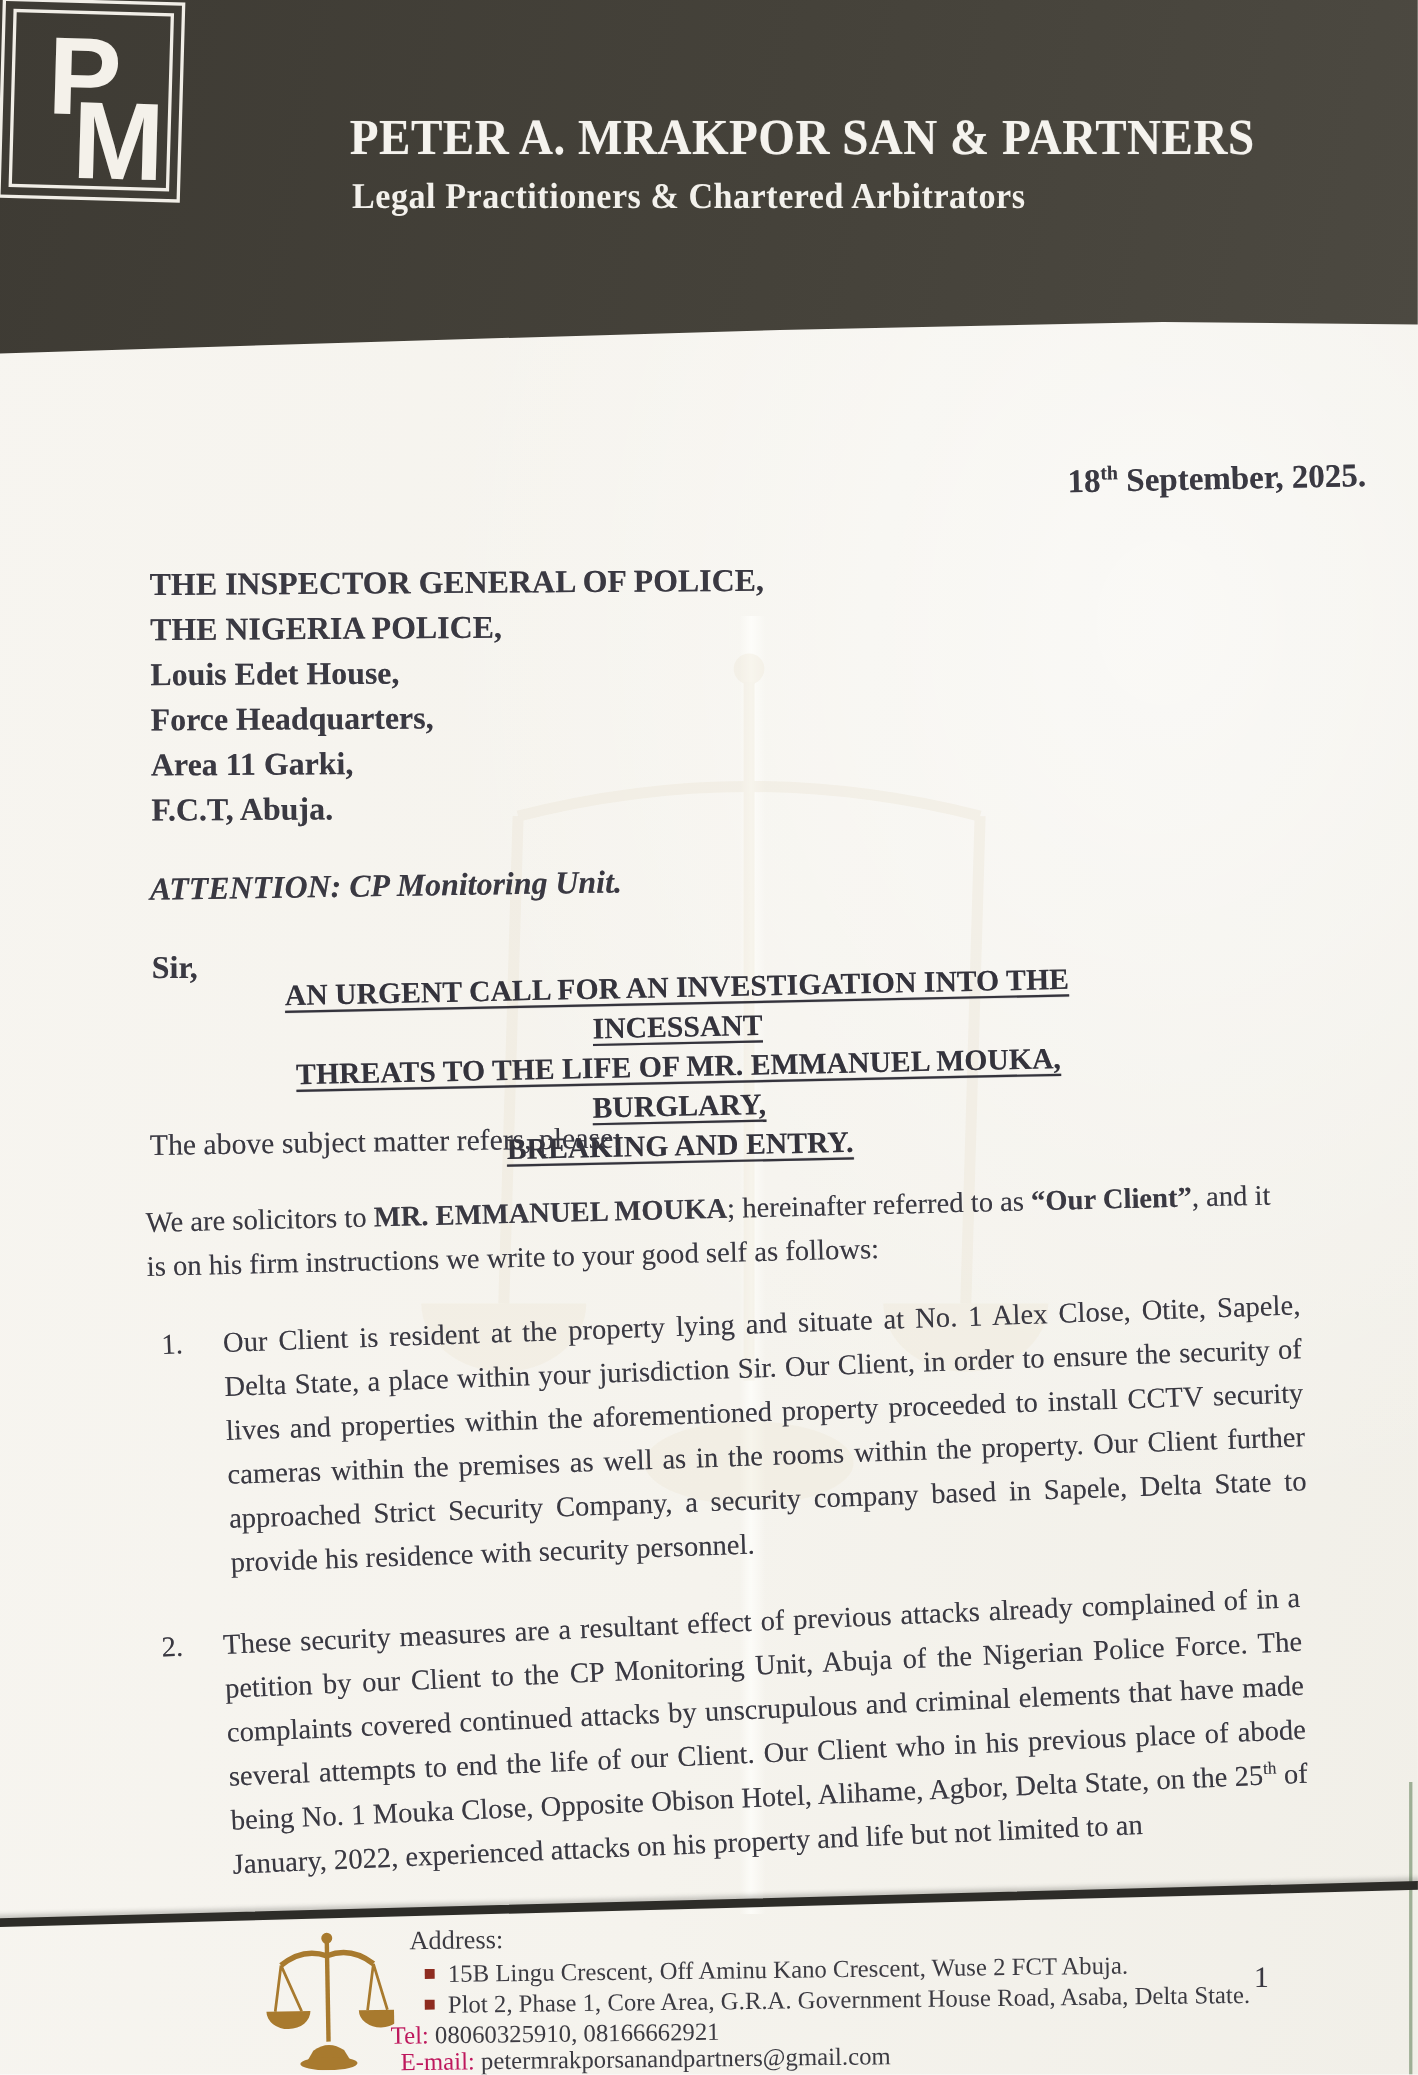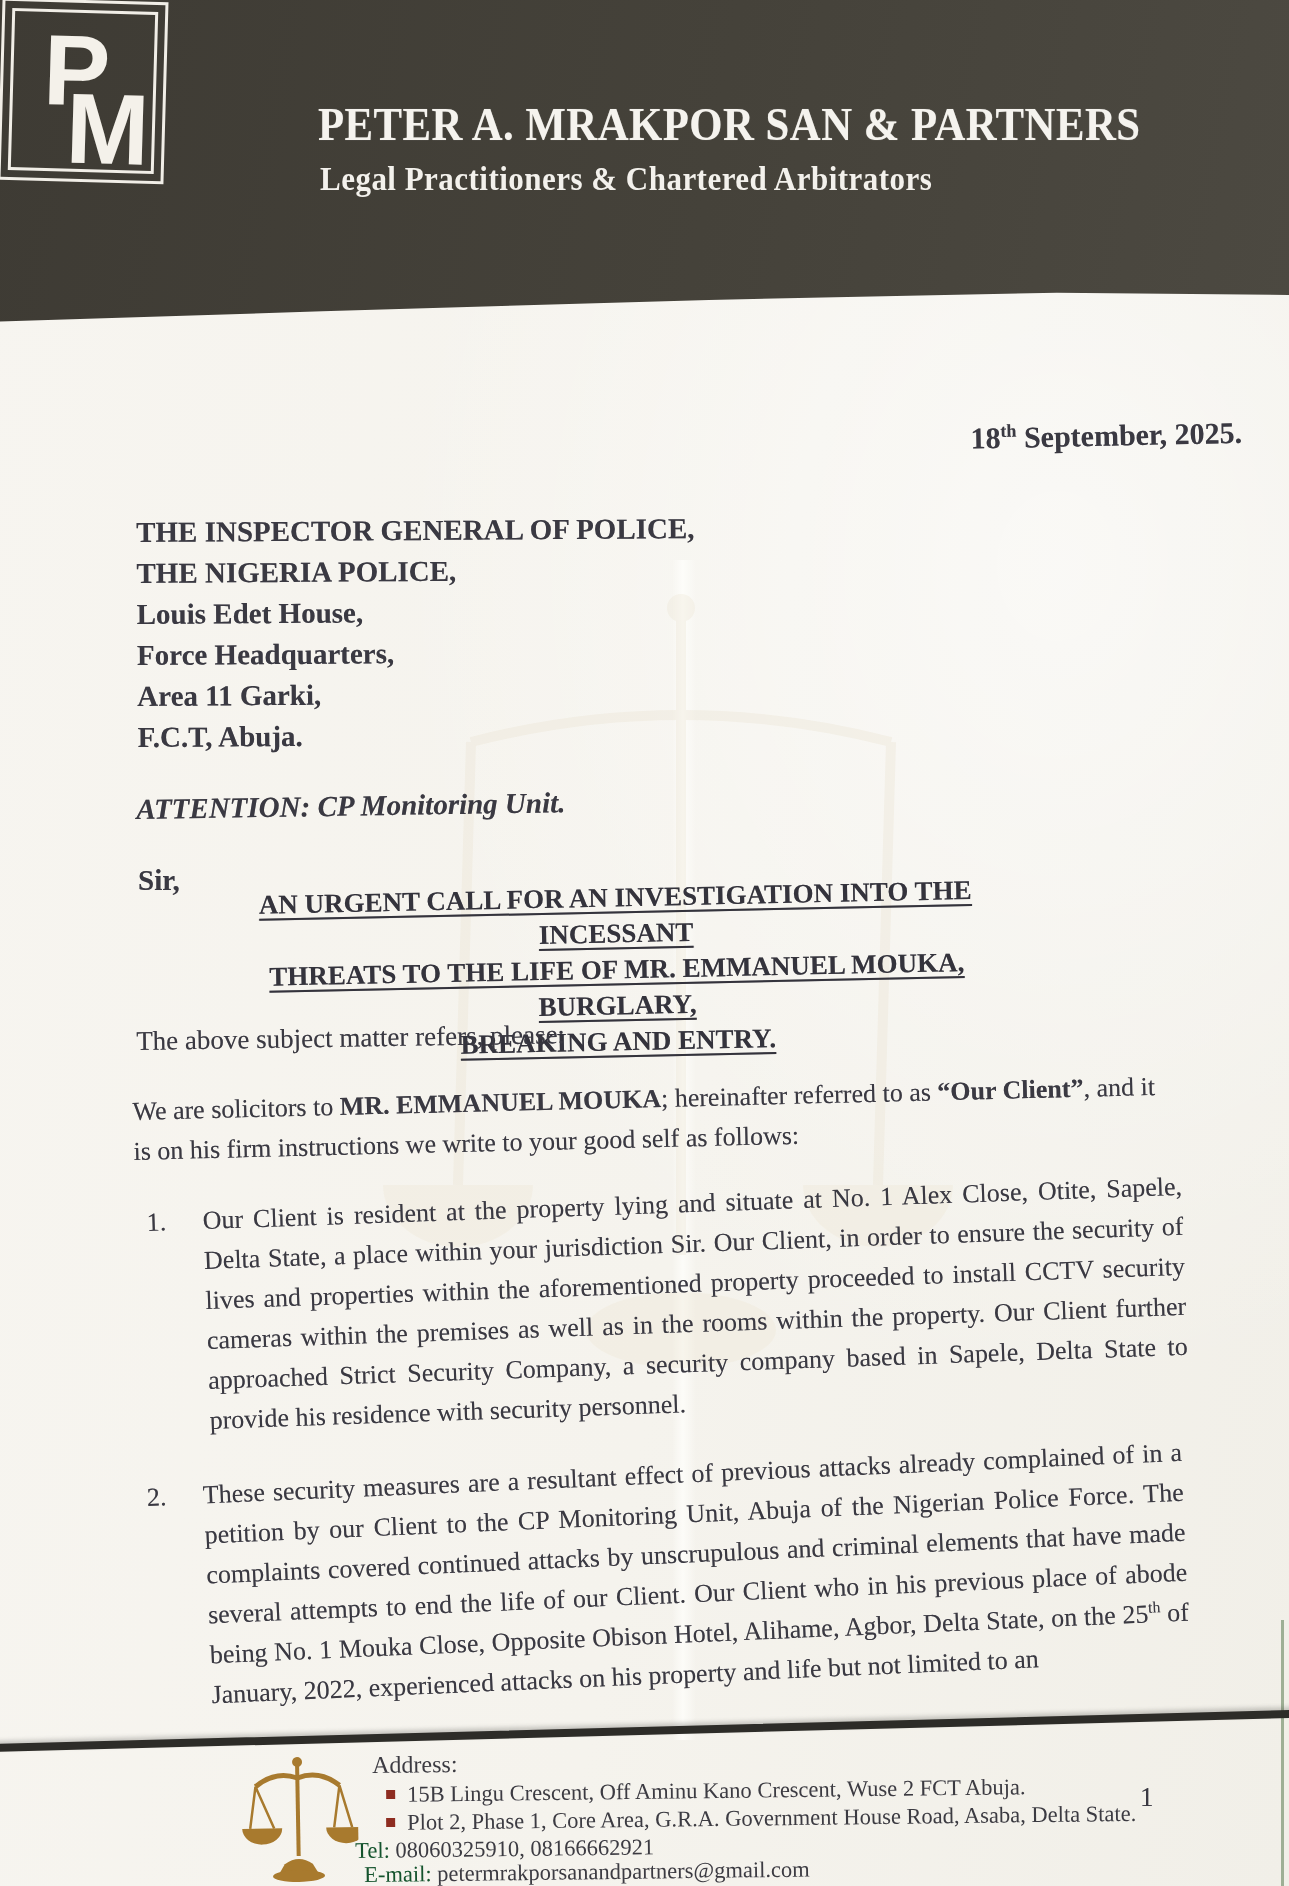--- a/index.html
+++ b/index.html
@@ -66,21 +66,21 @@
   .item .num{position:absolute;left:0;top:0;}
   .item .body{display:block;margin-left:56px;text-align:justify;}
   .item1{left:146px;top:1203px;width:1036px;transform:rotate(-2deg);transform-origin:left top;}
   .item2{left:146px;top:1478px;width:1036px;transform:rotate(-2.5deg);transform-origin:left top;}
   
   .divider{
     left:-8px;top:1744px;width:1310px;height:8px;background:#2d2c28;border-radius:3px;
     transform:rotate(-1.5deg);transform-origin:left center;box-shadow:0 -3px 4px rgba(60,60,55,.25);
   }
   .footer-icon{left:238px;top:1752px;transform:rotate(-1deg);}
-  .f-label{color:#14532d;}
+  .f-label{color:#be185d;}
   .f-line{position:absolute;font-size:22.5px;color:#3c3b42;white-space:nowrap;transform:rotate(-.7deg);transform-origin:left top;}
   .f-address-label{left:372px;top:1752px;font-size:24px;}
   .f-item1{left:386px;top:1782px;}
   .f-item2{left:386px;top:1810px;}
   .bullet{display:inline-block;width:9px;height:9px;background:#8e2c20;margin-right:12px;vertical-align:3px;}
   .f-tel{left:355px;top:1838px;}
   .f-email{left:364px;top:1862px;}
   .page-number{left:1140px;top:1782px;font-size:27px;}
 </style>
 </head>

